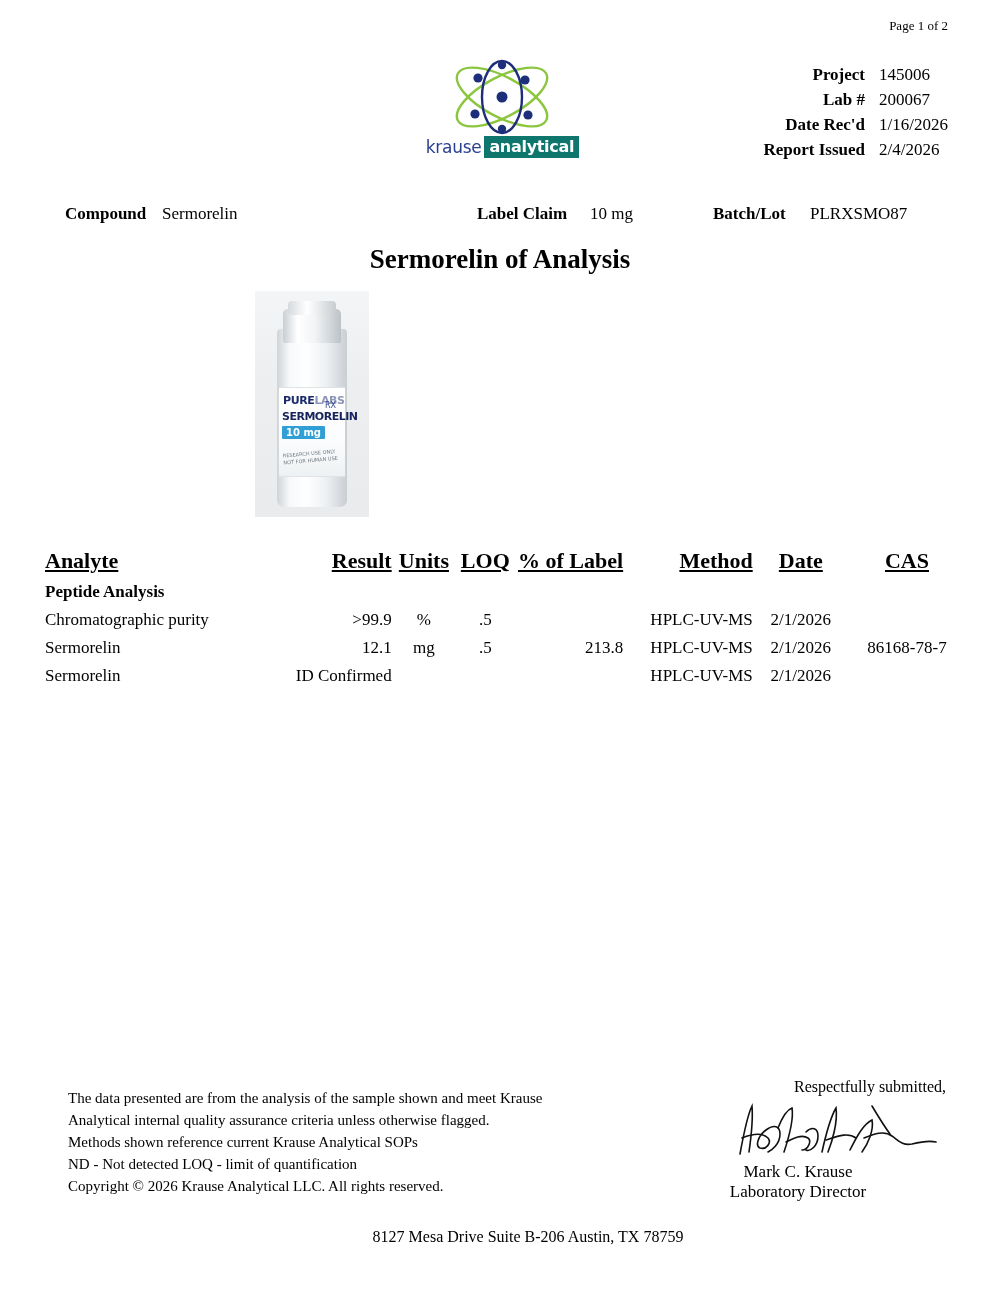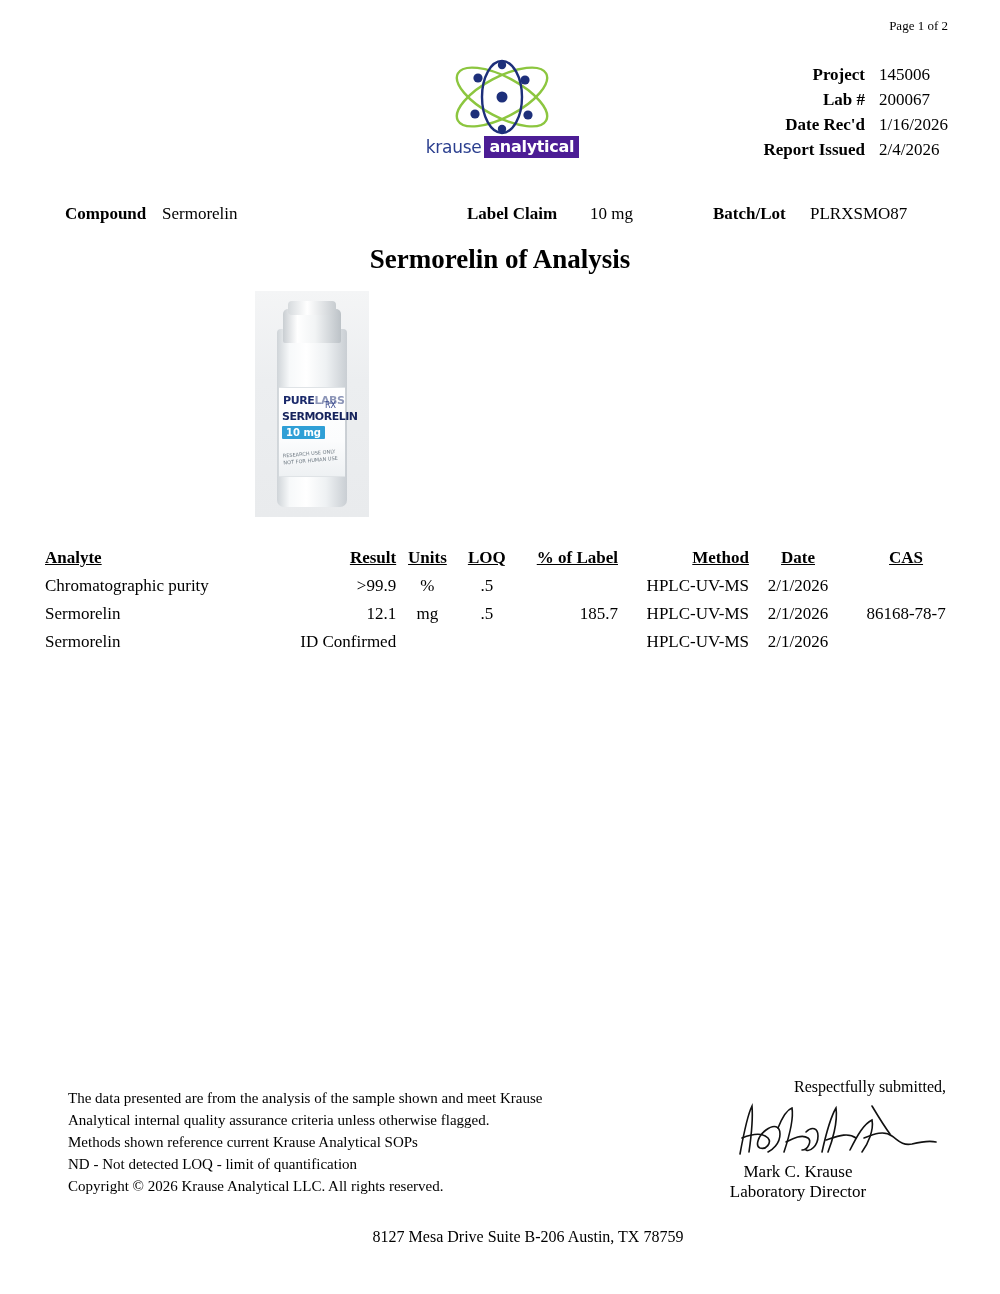--- a/index.html
+++ b/index.html
@@ -71,21 +71,21 @@
     font-family: "DejaVu Sans", sans-serif;
     font-size: 17px;
     color: #2b3f8f;
     letter-spacing: -0.3px;
     font-weight: 500;
   }
   .logo-analytical {
     font-family: "DejaVu Sans", sans-serif;
     font-size: 16px;
     color: #ffffff;
-    background: #4c1d95;
+    background: #0f766e;
     padding: 1px 5px 2px 5px;
     margin-left: 3px;
     font-weight: 600;
     letter-spacing: -0.3px;
   }
 
   
   .meta {
     position: absolute;
     top: 62px;
@@ -103,21 +103,21 @@
     position: absolute;
     top: 204px;
     left: 0;
     width: 1000px;
     height: 24px;
     font-size: 17px;
   }
   .lbl { font-weight: bold; }
   .c-compound-label { position: absolute; left: 65px; }
   .c-compound-value { position: absolute; left: 162px; }
-  .c-claim-label { position: absolute; left: 467px; }
+  .c-claim-label { position: absolute; left: 477px; }
   .c-claim-value { position: absolute; left: 590px; }
   .c-batch-label { position: absolute; left: 713px; }
   .c-batch-value { position: absolute; left: 810px; }
 
   .doc-title {
     position: absolute;
     top: 244px;
     left: 0;
     width: 1000px;
     text-align: center;
@@ -230,21 +230,21 @@
     position: absolute;
     top: 548px;
     left: 45px;
     width: 920px;
     font-size: 17px;
     border-collapse: collapse;
   }
   .results th {
     font-weight: bold;
     padding: 0 0 6px 0;
-    font-size: 17px;
+    font-size: 22px;
     white-space: nowrap;
   }
   .results th span.u { text-decoration: underline; }
   .results td {
     padding: 2px 0 6px 0;
     font-size: 17px;
     white-space: nowrap;
   }
   .col-analyte { text-align: left; width: 260px; }
   .col-result  { text-align: right; width: 120px; padding-right: 6px; }
@@ -382,36 +382,46 @@
         <th class="col-result"><span class="u">Result</span></th>
         <th class="col-units"><span class="u">Units</span></th>
         <th class="col-loq"><span class="u">LOQ</span></th>
         <th class="col-label"><span class="u">% of Label</span></th>
         <th class="col-method"><span class="u">Method</span></th>
         <th class="col-date"><span class="u">Date</span></th>
         <th class="col-cas"><span class="u">CAS</span></th>
       </tr>
     </thead>
     <tbody>
+      <tr class="section-row">
+        <td class="col-analyte">Peptide Analysis</td>
+        <td class="col-result"></td>
+        <td class="col-units"></td>
+        <td class="col-loq"></td>
+        <td class="col-label"></td>
+        <td class="col-method"></td>
+        <td class="col-date"></td>
+        <td class="col-cas"></td>
+      </tr>
       <tr>
         <td class="col-analyte">Chromatographic purity</td>
         <td class="col-result">&gt;99.9</td>
         <td class="col-units units-small">%</td>
         <td class="col-loq">.5</td>
         <td class="col-label"></td>
         <td class="col-method">HPLC-UV-MS</td>
         <td class="col-date">2/1/2026</td>
         <td class="col-cas"></td>
       </tr>
       <tr>
         <td class="col-analyte">Sermorelin</td>
         <td class="col-result">12.1</td>
         <td class="col-units units-small">mg</td>
         <td class="col-loq">.5</td>
-        <td class="col-label">185.7</td>
+        <td class="col-label">213.8</td>
         <td class="col-method">HPLC-UV-MS</td>
         <td class="col-date">2/1/2026</td>
         <td class="col-cas">86168-78-7</td>
       </tr>
       <tr>
         <td class="col-analyte">Sermorelin</td>
         <td class="col-result">ID Confirmed</td>
         <td class="col-units units-small"></td>
         <td class="col-loq"></td>
         <td class="col-label"></td>

